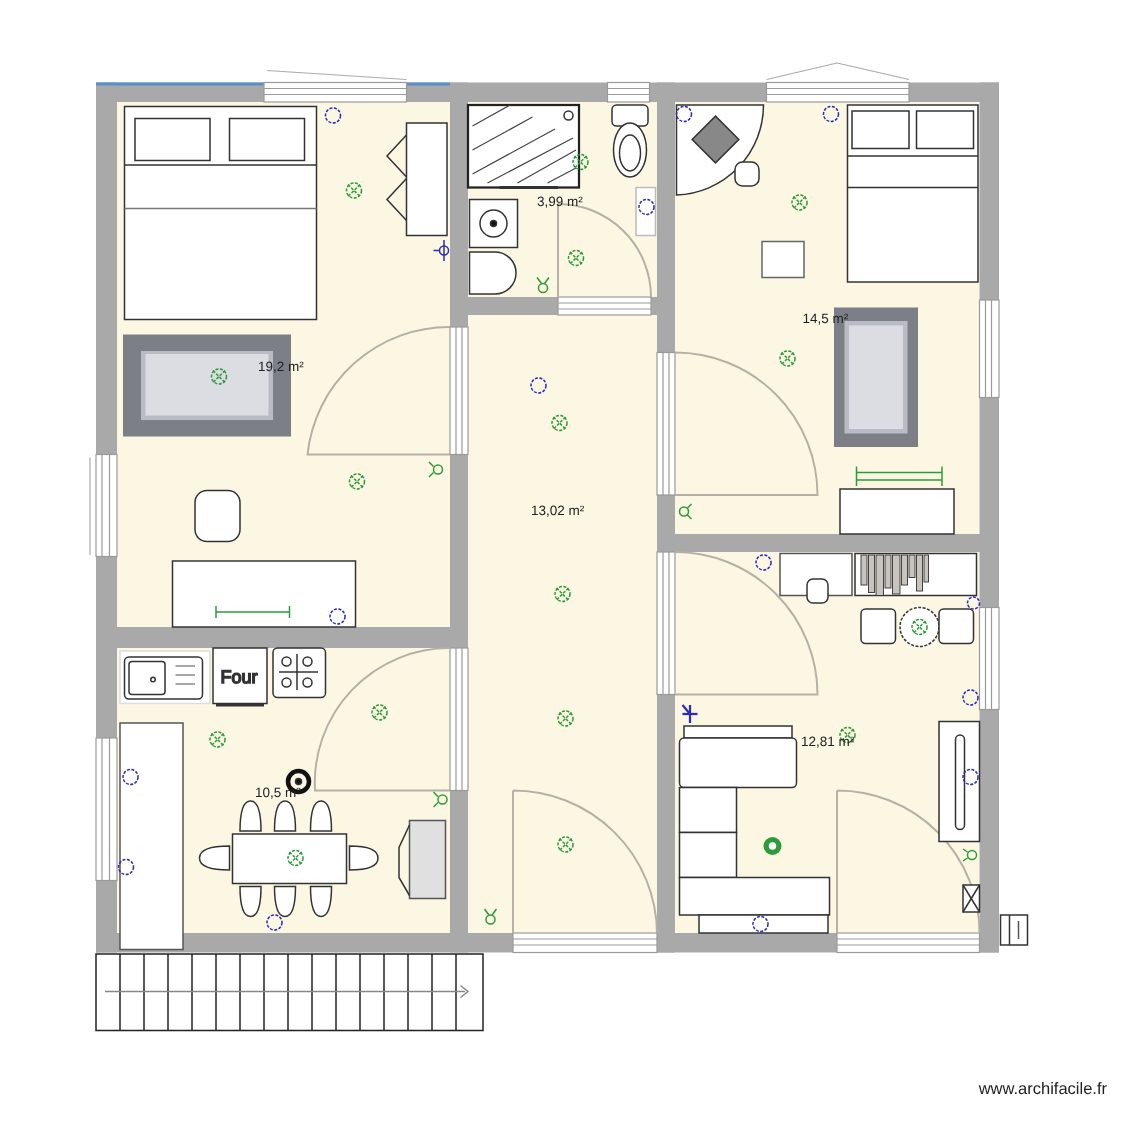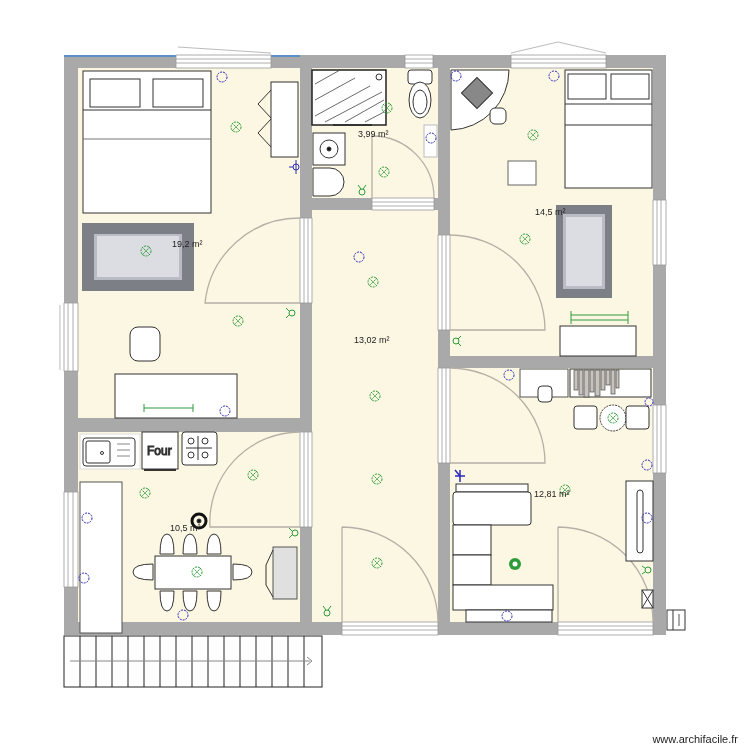--- a/index.html
+++ b/index.html
@@ -1,20 +1,20 @@
 <!DOCTYPE html>
 <html><head>
 <meta charset="utf-8">
 <style>
   html, body { margin:0; padding:0; background:#ffffff; }
   body { width:750px; height:750px; position:relative; overflow:hidden; font-family:"Liberation Sans", sans-serif; }
   #plan { position:absolute; left:0; top:0; width:750px; height:750px; }
   .room-label { font-family:"Liberation Sans", sans-serif; font-size:9px; fill:#222; }
   .four-label { font-family:"Liberation Sans", sans-serif; font-size:12px; fill:#111; }
-  .watermark { position:absolute; right:12px; bottom:5px; font-size:11px; color:#222; font-family:"Liberation Sans", sans-serif; }
+  .watermark { position:absolute; right:12px; bottom:18px; font-size:11px; color:#222; font-family:"Liberation Sans", sans-serif; }
 </style>
 </head>
 <body>
 
 <svg id="plan" viewBox="0 0 750 750" xmlns="http://www.w3.org/2000/svg">
 
   <g fill="#fcf7e3">
     <rect x="78" y="68" width="222" height="350"></rect>
     <rect x="312" y="68" width="126" height="130"></rect>
     <rect x="450" y="68" width="203" height="288"></rect>

